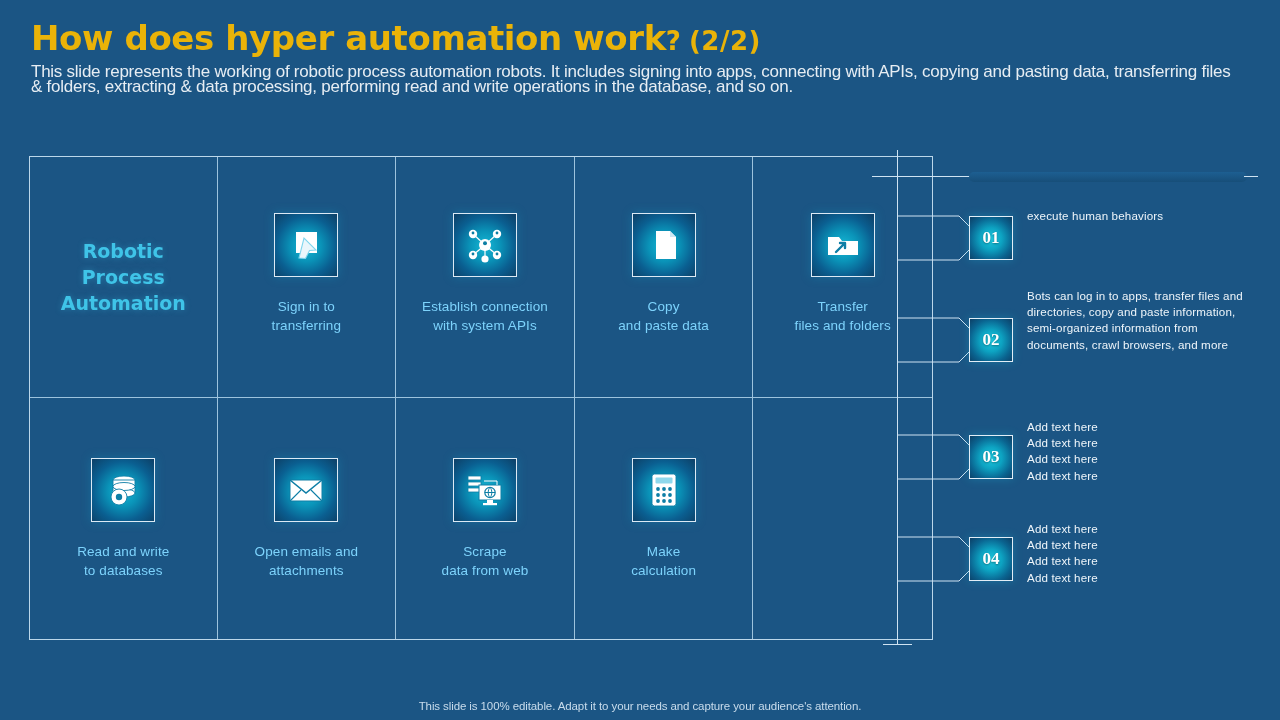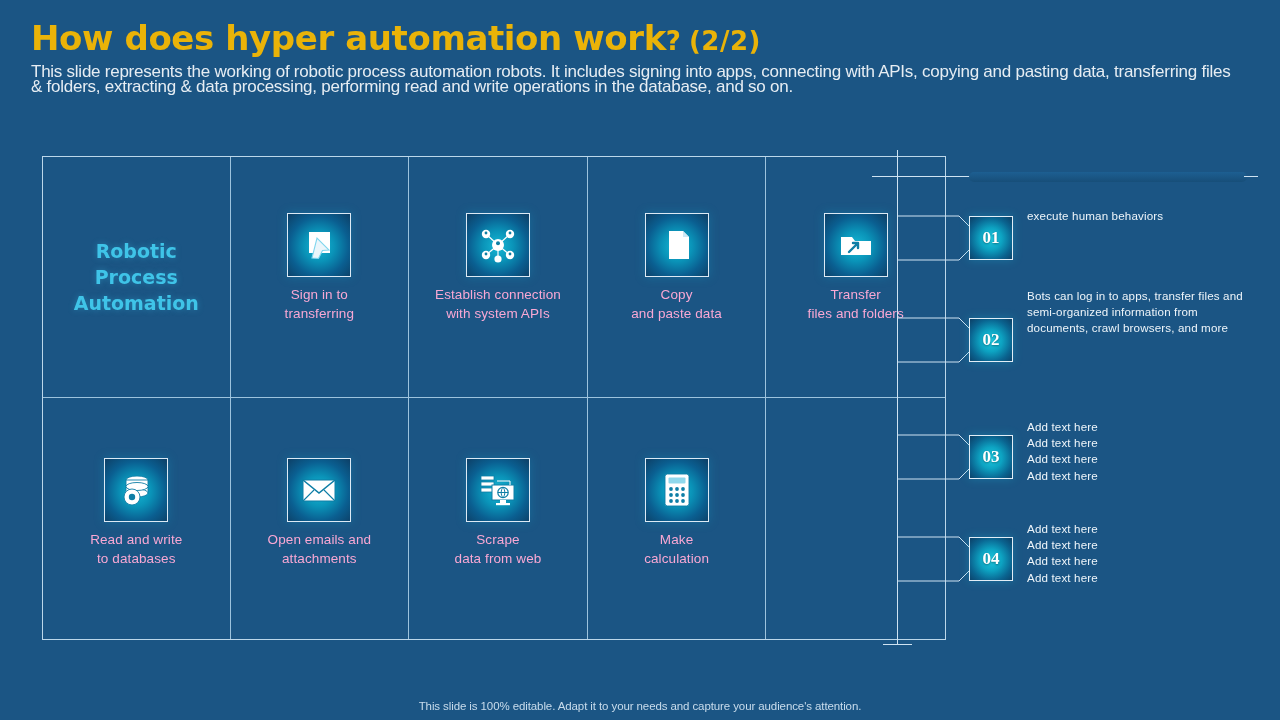--- a/index.html
+++ b/index.html
@@ -36,21 +36,21 @@
     position: absolute; left: 31px; top: 64px; width: 1208px;
     color: #e6edf3;
     font-size: 17px;
     line-height: 15px;
     letter-spacing: -0.25px;
   }
 
   
   .grid {
     position: absolute;
-    left: 42px; top: 156px;
+    left: 29px; top: 156px;
     width: 904px; height: 484px;
     border: 1px solid #bcd7ea;
     display: grid;
     grid-template-columns: 1.05fr 1fr 1fr 1fr 1fr;
     grid-template-rows: 1fr 1fr;
   }
   .cell {
     position: relative;
     border-right: 1px solid #9dc3dd;
     border-bottom: 1px solid #9dc3dd;
@@ -79,22 +79,22 @@
 
   .tile {
     width: 64px; height: 64px;
     border: 1px solid #dceaf5;
     background: radial-gradient(circle at 50% 52%, #16b9d6 0%, #0a93b8 34%, #0a5f91 66%, #0d3f66 100%);
     display: flex; align-items: center; justify-content: center;
     box-shadow: 0 0 10px rgba(20,180,215,0.25);
   }
   .tile svg { display: block; }
   .cap {
-    margin-top: 8px;
-    color: #f9a8d4;
+    margin-top: 20px;
+    color: #7dd3fc;
     font-size: 13.5px;
     line-height: 19px;
     text-align: center;
     letter-spacing: 0.1px;
   }
 
   
   .right { position: absolute; left: 866px; top: 150px; width: 400px; height: 500px; }
 
   .topbar {
@@ -350,20 +350,21 @@
       </div>
     </div>
 
     <div class="row" style="top:160px;">
       <svg class="connector" viewBox="0 0 92 60">
         <path d="M0 8 H62 L76 22 V38 L62 52 H0" fill="none" stroke="#cfe3f2" stroke-width="1"></path>
       </svg>
       <div class="badge">02</div>
       <div class="rtext" style="top:-22px;">
         <div>Bots can log in to apps, transfer files and</div>
+        <div>directories, copy and paste information,</div>
         <div>semi-organized information from</div>
         <div>documents, crawl browsers, and more</div>
       </div>
     </div>
 
     <div class="row" style="top:277px;">
       <svg class="connector" viewBox="0 0 92 60">
         <path d="M0 8 H62 L76 22 V38 L62 52 H0" fill="none" stroke="#cfe3f2" stroke-width="1"></path>
       </svg>
       <div class="badge">03</div>

